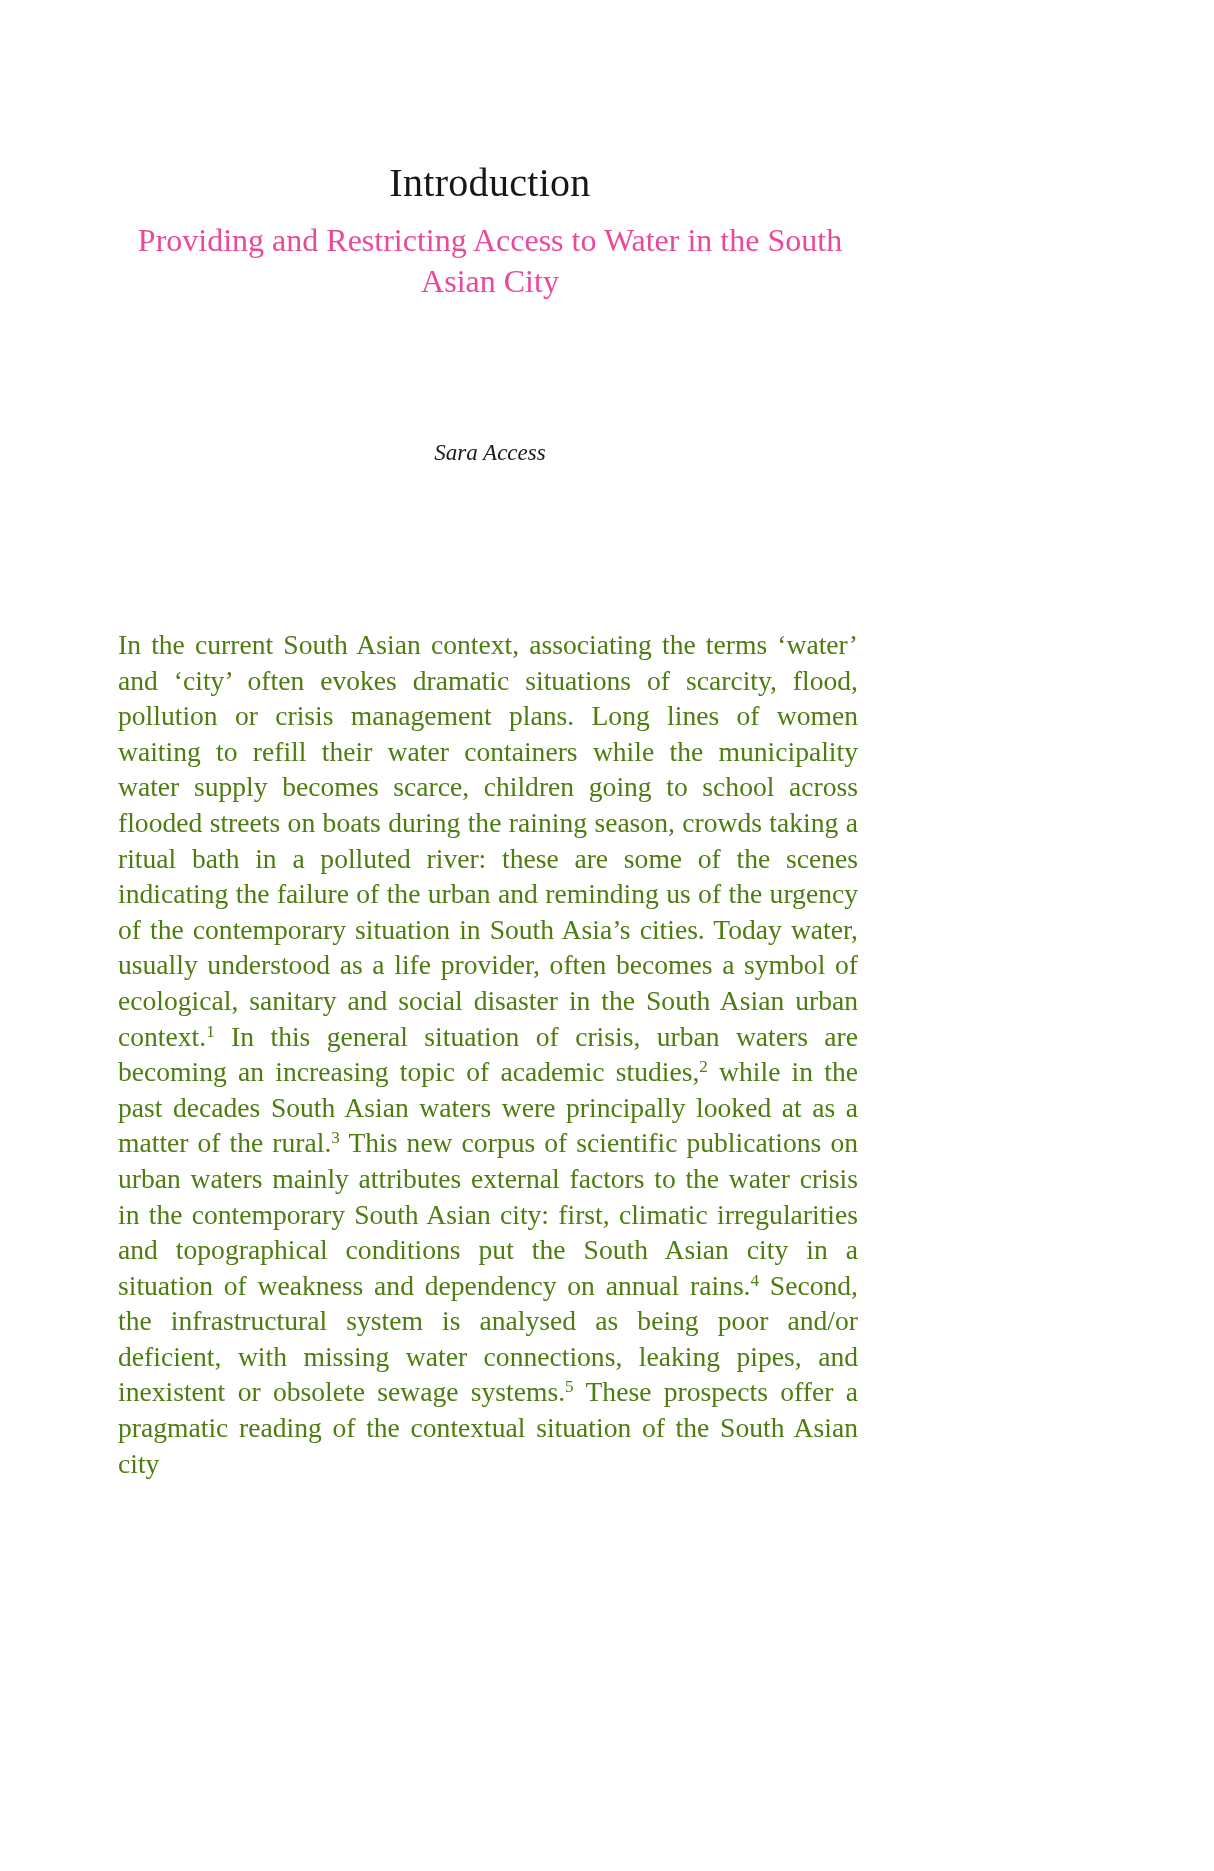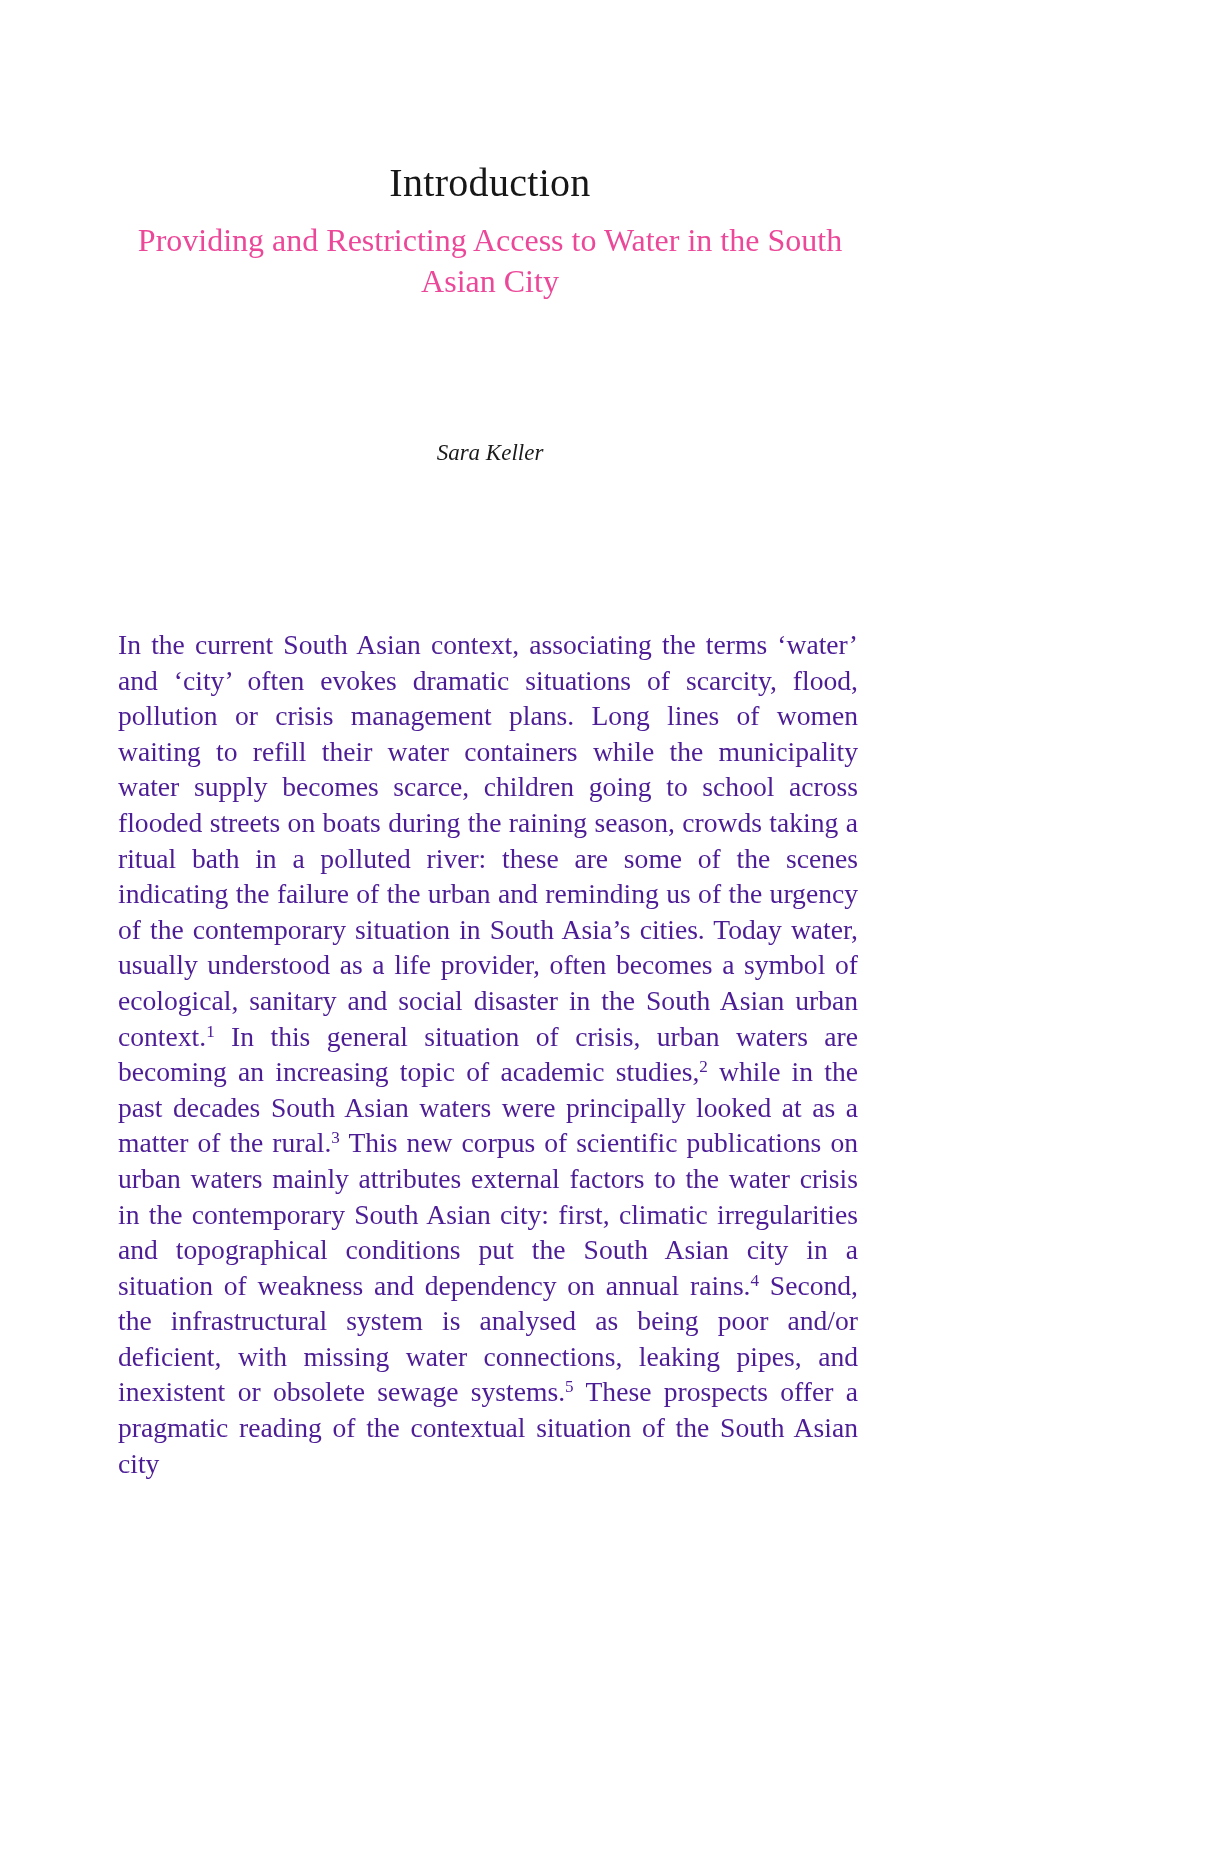--- a/index.html
+++ b/index.html
@@ -60,41 +60,41 @@
     left: 118px;
     top: 616px;
     width: 740px;
   }
   .para {
     margin: 0;
     font-size: 27.6px;
     line-height: 35.6px;
     text-align: justify;
     text-justify: inter-word;
-    color: #4c1d95;
+    color: #4d7c0f;
     hyphens: none;
     -webkit-hyphens: none;
   }
   .para sup {
     font-size: 0.62em;
     line-height: 0;
     vertical-align: 0.52em;
   }
 </style>
 </head>
 <body>
 
 <div class="page">
 
   <div class="header-block">
     <h1 class="chapter-title">Introduction</h1>
     <h2 class="chapter-subtitle">Providing and Restricting Access to Water in the South Asian City</h2>
   </div>
 
-  <div class="author">Sara Keller</div>
+  <div class="author">Sara Access</div>
 
   <div class="body-block">
     <p class="para">
       <span>In the current South Asian context, associating the terms ‘water’ and ‘city’ often evokes dramatic situations of scarcity, flood, pollution or crisis management plans. Long lines of women waiting to refill their water containers while the municipality water supply becomes scarce, children going to school across flooded streets on boats during the raining season, crowds taking a ritual bath in a polluted river: these are some of the scenes indicating the failure of the urban and reminding us of the urgency of the contemporary situation in South Asia’s cities. Today water, usually understood as a life provider, often becomes a symbol of ecological, sanitary and social disaster in the South Asian urban context.</span><sup>1</sup><span> In this general situation of crisis, urban waters are becoming an increasing topic of academic studies,</span><sup>2</sup><span> while in the past decades South Asian waters were principally looked at as a matter of the rural.</span><sup>3</sup><span> This new corpus of scientific publications on urban waters mainly attributes external factors to the water crisis in the contemporary South Asian city: first, climatic irregularities and topographical conditions put the South Asian city in a situation of weakness and dependency on annual rains.</span><sup>4</sup><span> Second, the infrastructural system is analysed as being poor and/or deficient, with missing water connections, leaking pipes, and inexistent or obsolete sewage systems.</span><sup>5</sup><span> These prospects offer a pragmatic reading of the contextual situation of the South Asian city</span>
     </p>
   </div>
 
 </div>
 
 </body></html>

